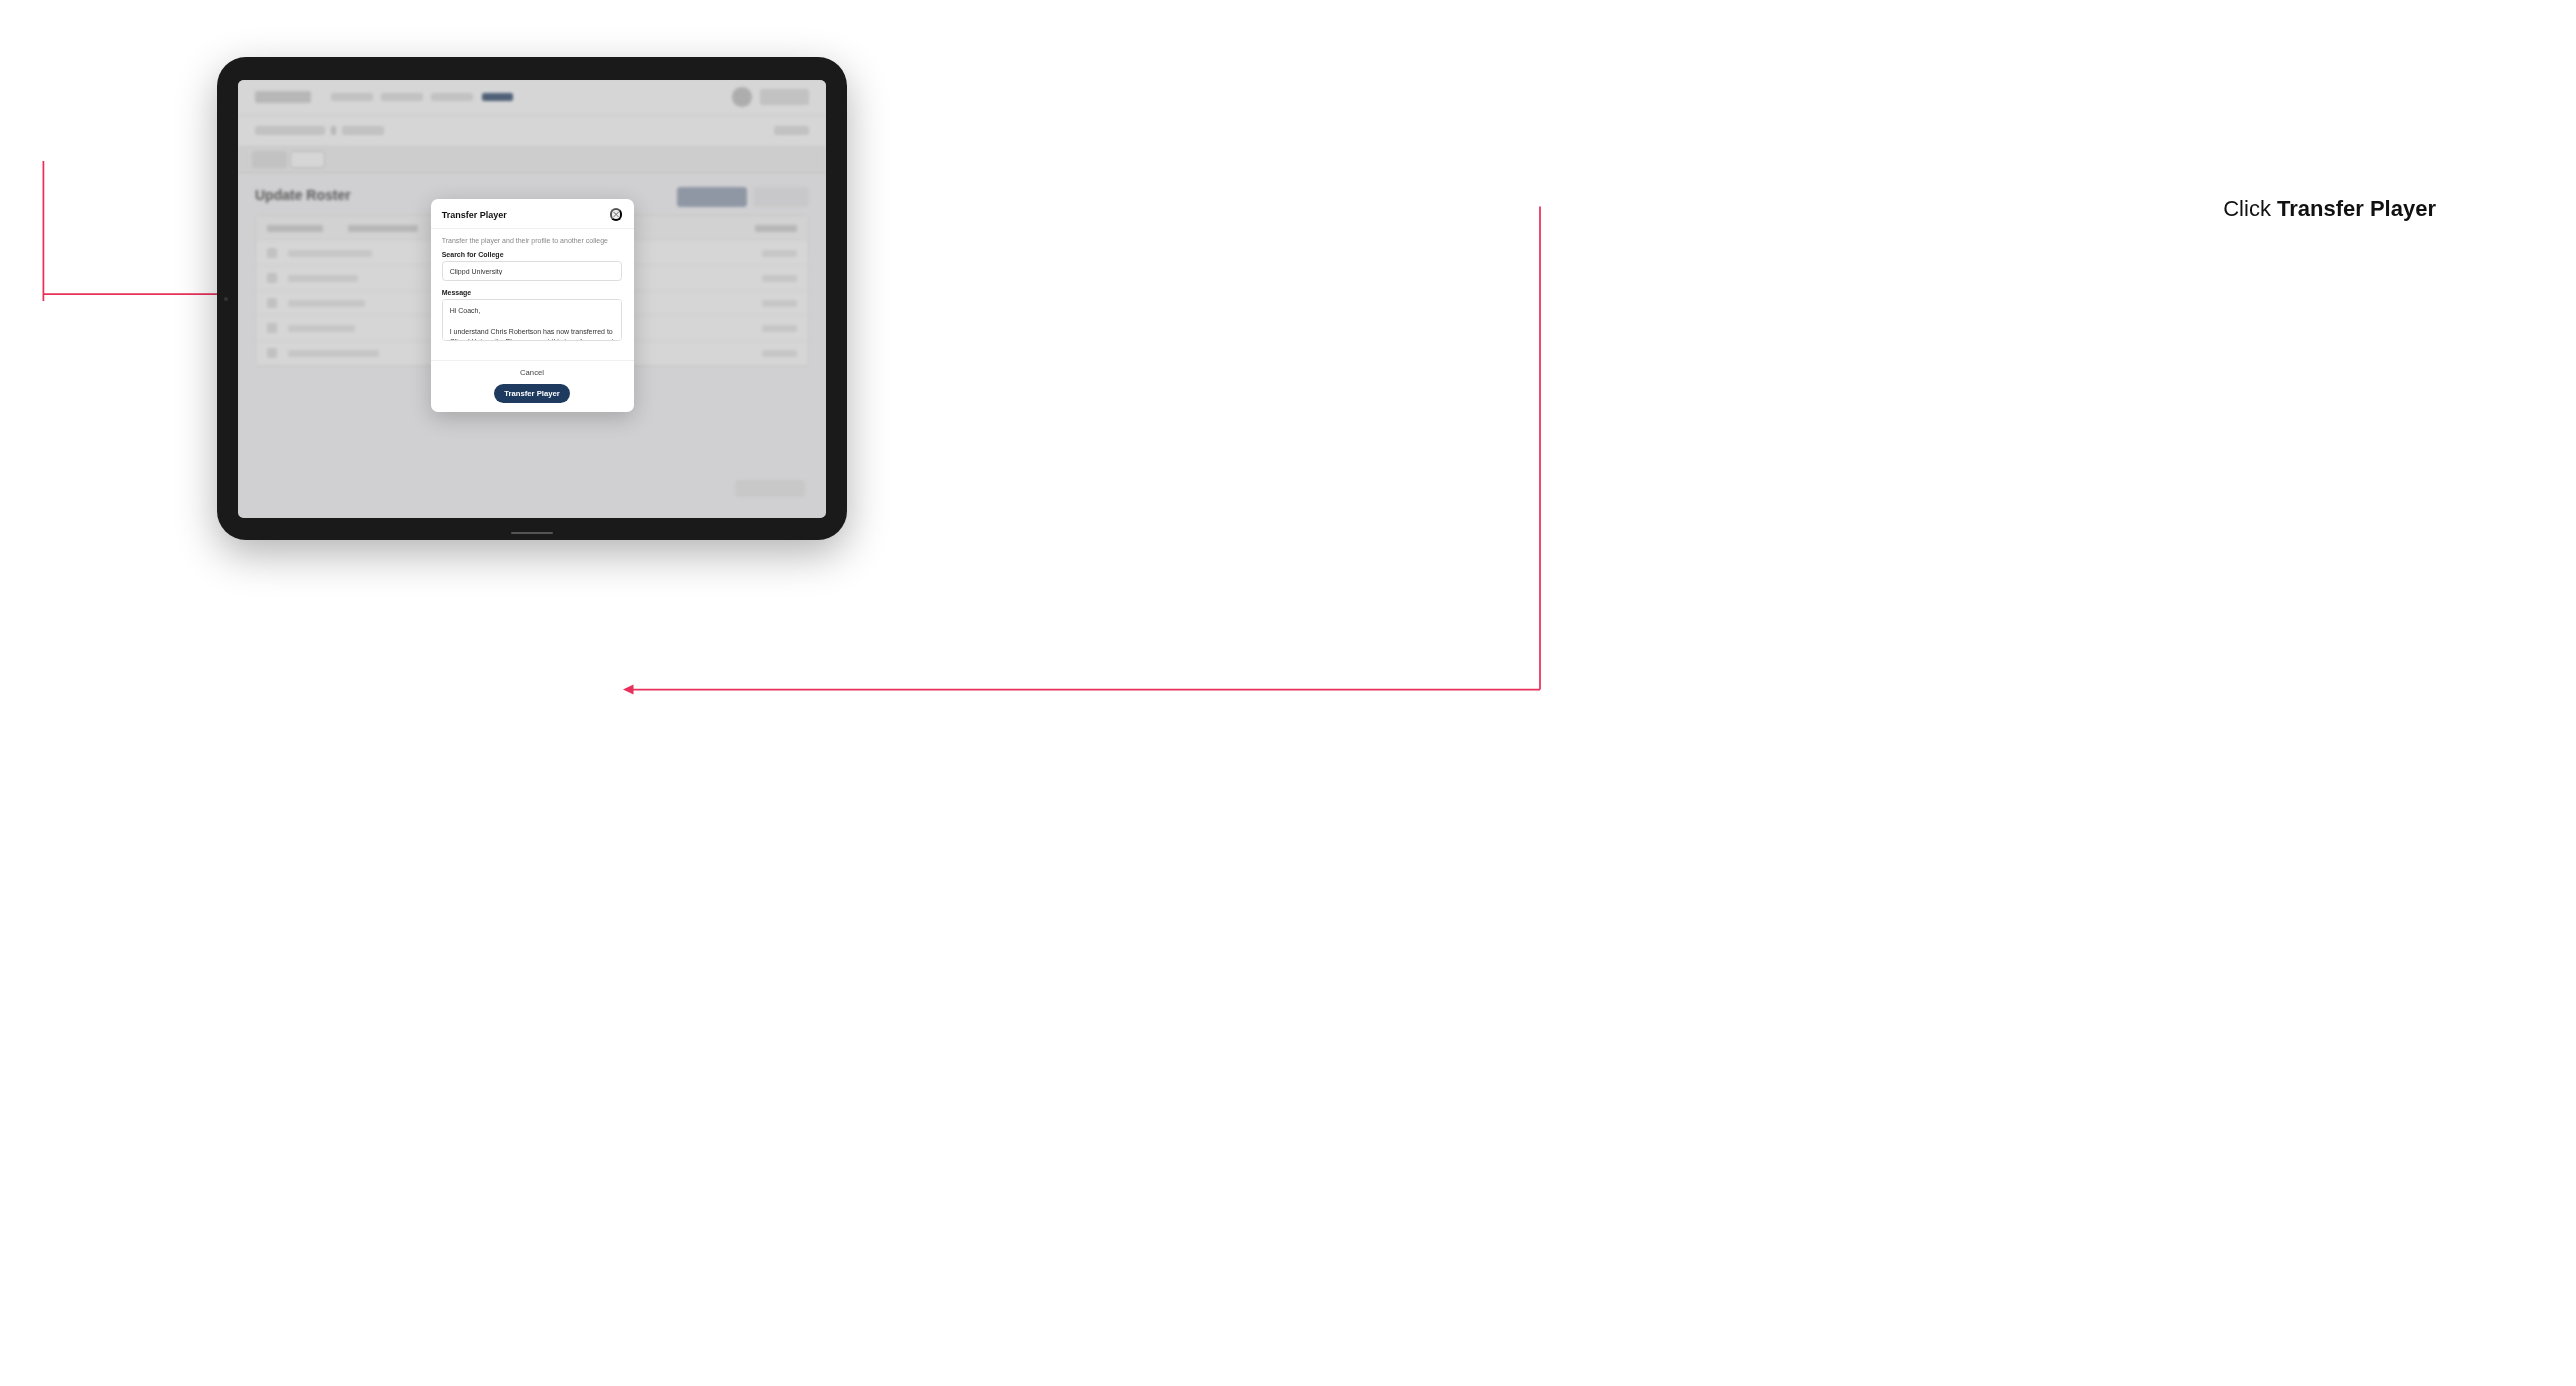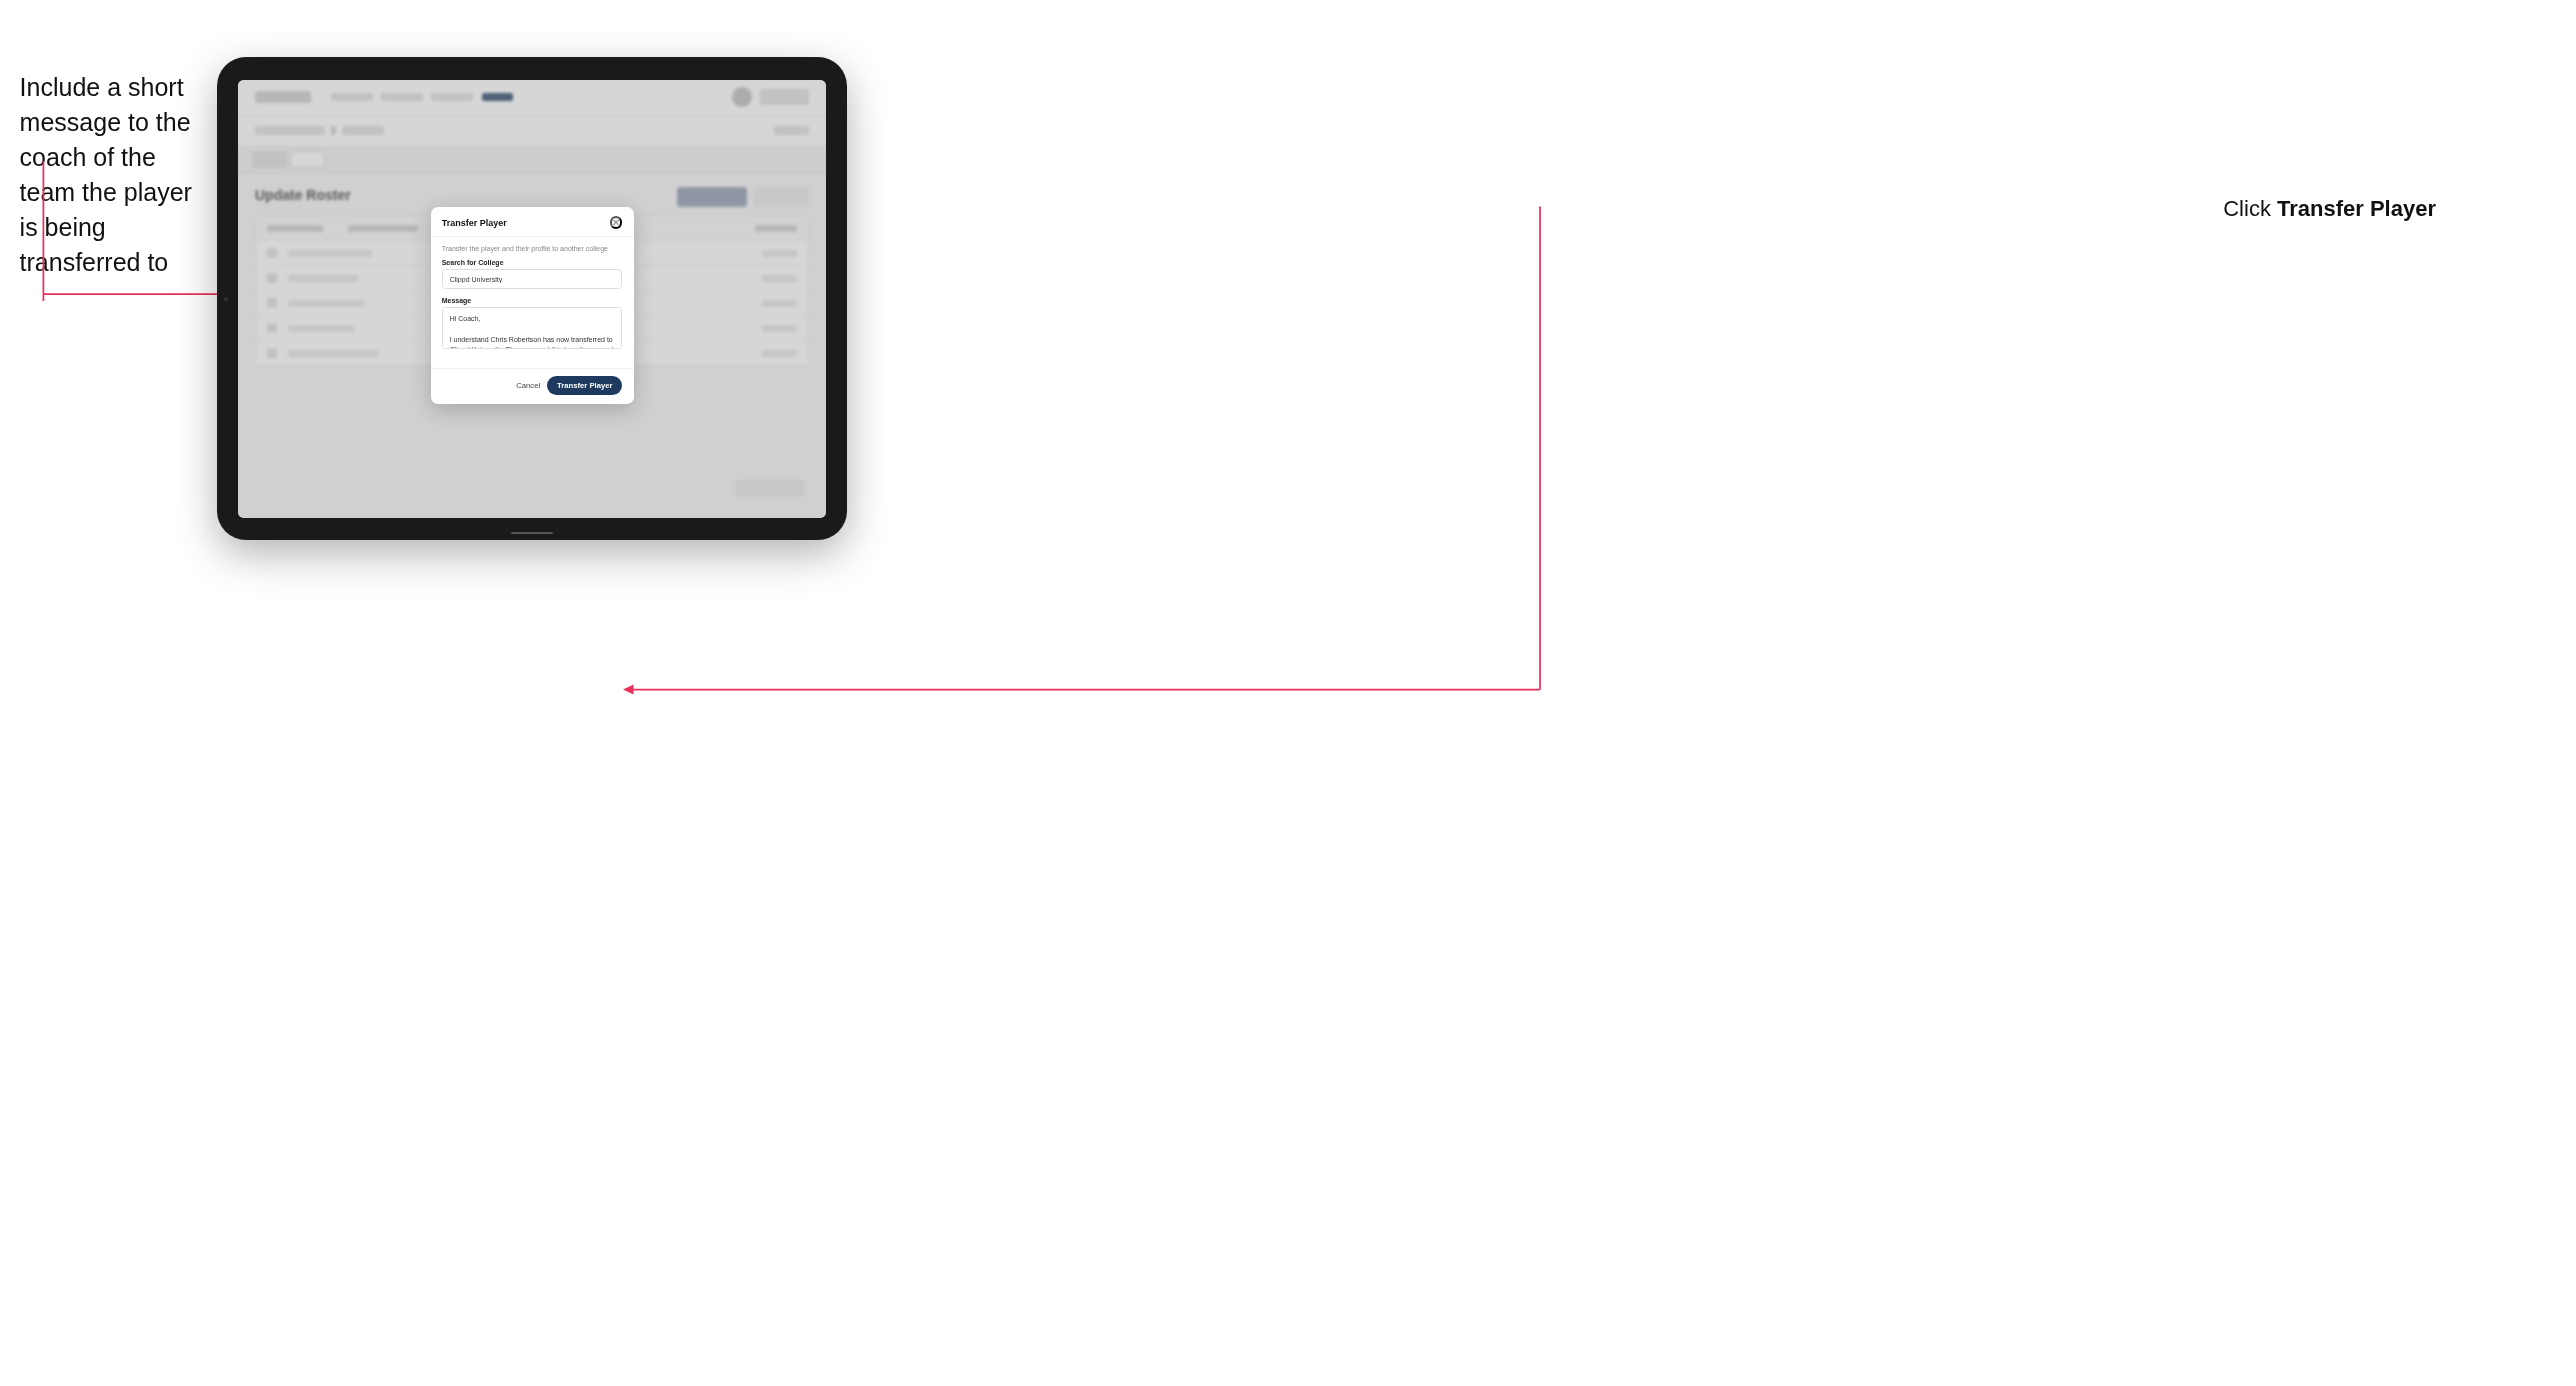--- a/index.html
+++ b/index.html
@@ -336,20 +336,21 @@
       line-height: 1.5;
     }
 
     .modal-footer {
       display: flex;
       align-items: center;
       justify-content: flex-end;
       gap: 7px;
       padding: 7px 11.2px 9.8px;
       border-top: 0.7px solid #f0f0f0;
+      flex-direction: column;
     }
 
     .btn-cancel {
       font-size: 7.7px;
       color: #444;
       background: none;
       border: none;
       cursor: pointer;
       font-family: inherit;
       font-weight: 500;
@@ -399,21 +400,20 @@
       width: 4.2px;
       height: 4.2px;
       background: #333;
       border-radius: 50%;
     }
   </style>
 </head>
 <body>
 
 <div class="annotation-left">
-  <p>Include a short message to the coach of the team the player is being transferred to</p>
 </div>
 
 <div class="annotation-right">
   <span>Click </span><strong>Transfer Player</strong>
 </div>
 
 <svg class="arrows-overlay" xmlns="http://www.w3.org/2000/svg" viewBox="0 0 3680 1980" width="2576" height="1386">
 
   <line x1="62" y1="420" x2="300" y2="420" stroke="#e8305a" stroke-width="2.5"></line>
   <line x1="300" y1="420" x2="590" y2="420" stroke="#e8305a" stroke-width="2.5"></line>

